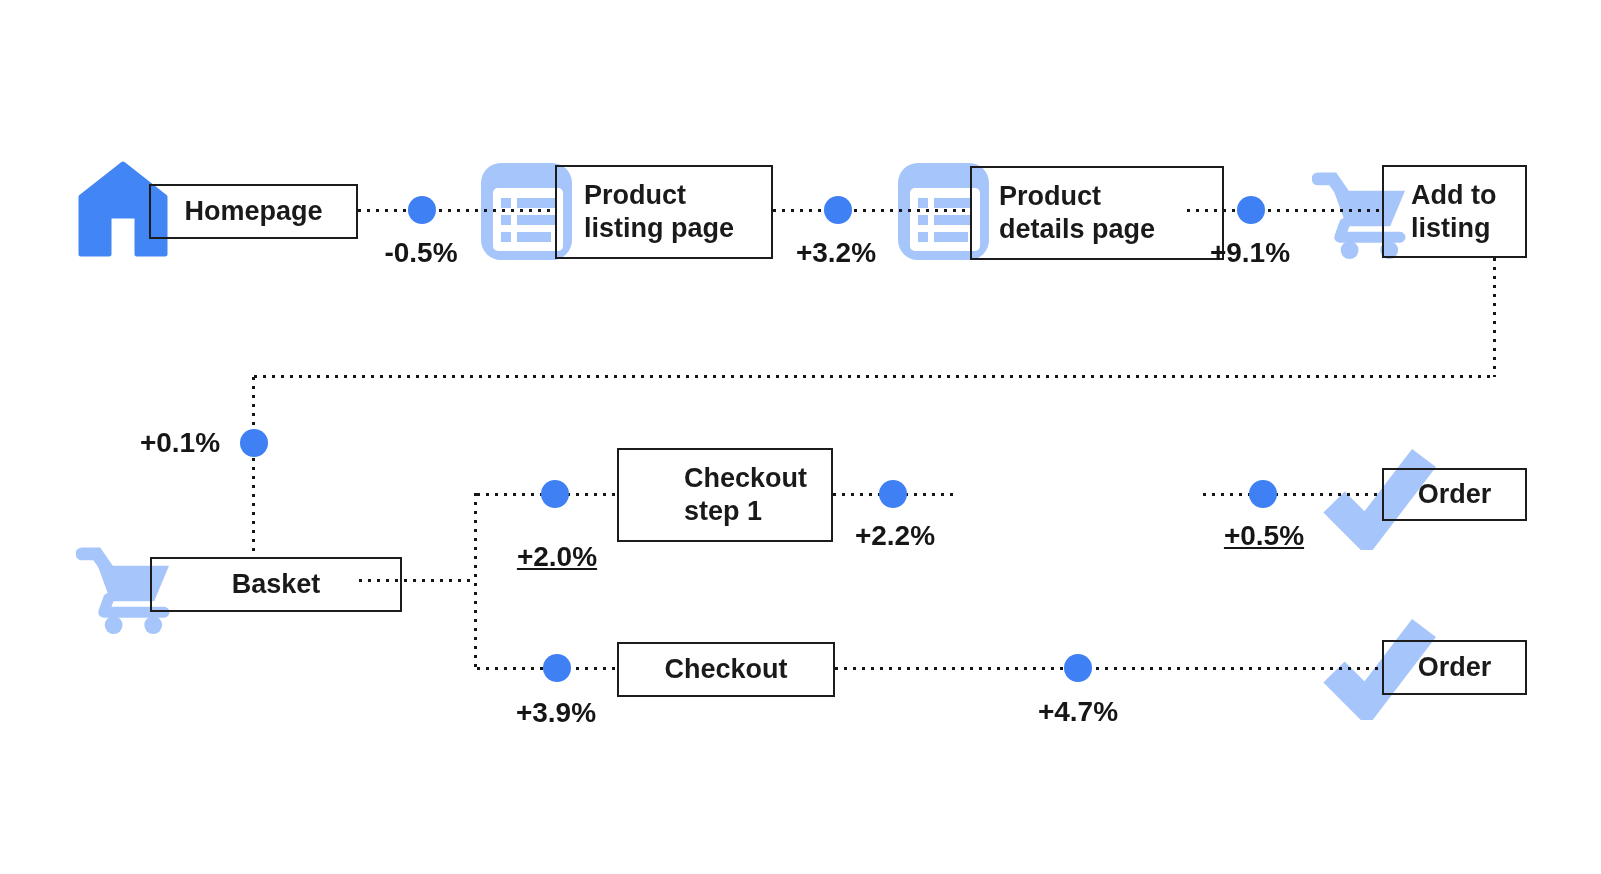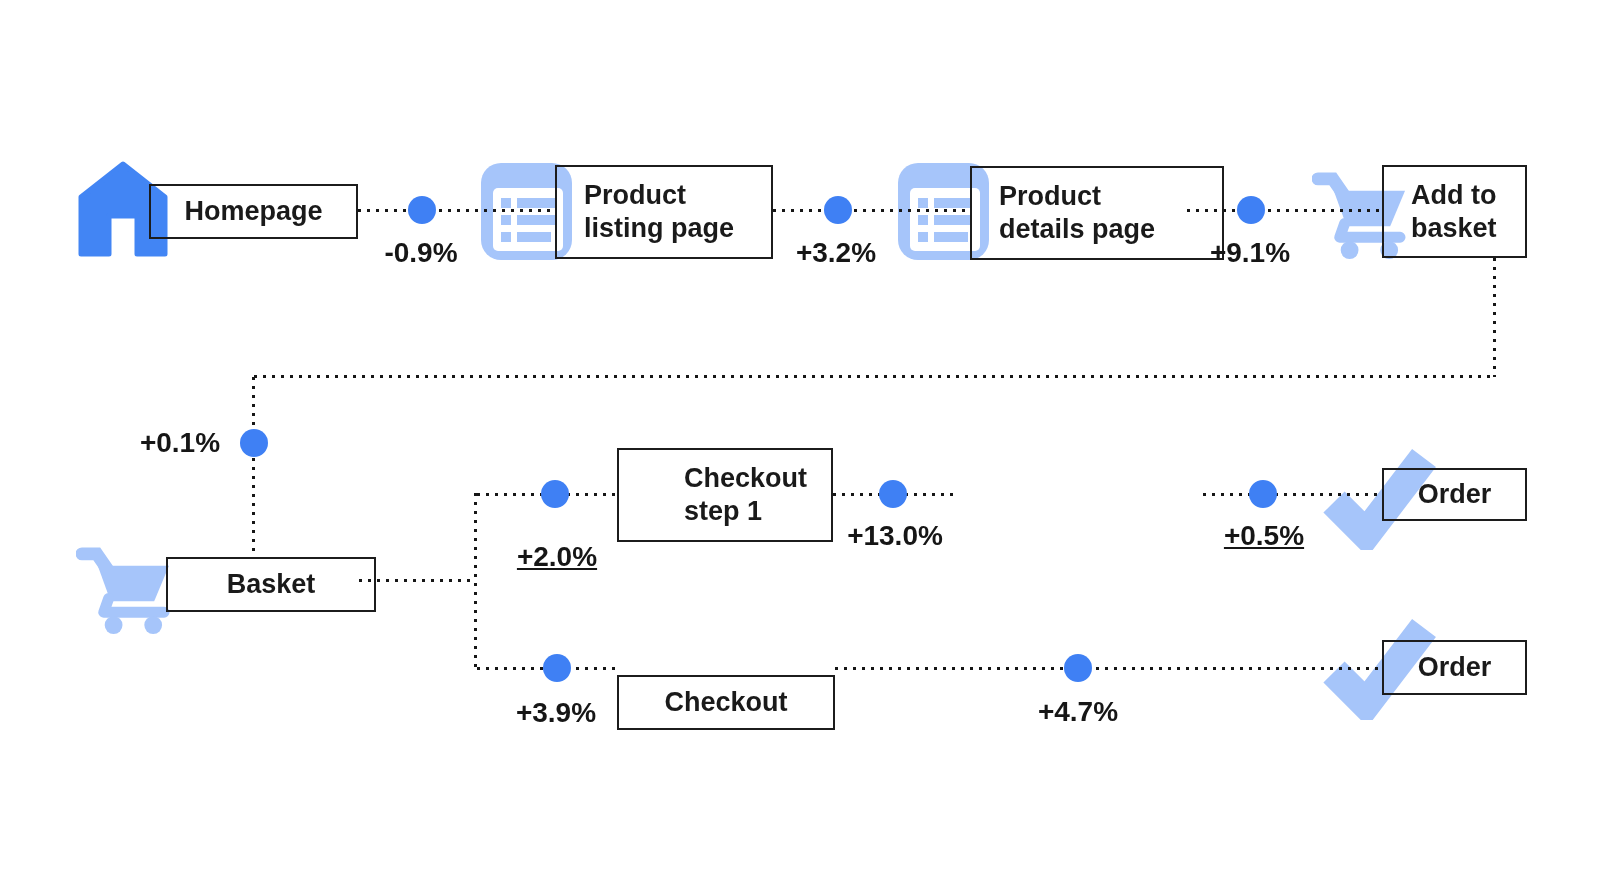--- a/index.html
+++ b/index.html
@@ -121,57 +121,57 @@
 
   <div class="node left mw170" style="left:555px; top:165px; width:218px; height:94px;">
     <span class="node-label">Product listing page</span>
   </div>
 
   <div class="node left mw170" style="left:970px; top:166px; width:254px; height:94px;">
     <span class="node-label">Product details page</span>
   </div>
 
   <div class="node left mw100" style="left:1382px; top:165px; width:145px; height:93px;">
-    <span class="node-label">Add to basket</span>
+    <span class="node-label">Add to listing</span>
   </div>
 
-  <div class="node center" style="left:166px; top:557px; width:210px; height:55px;">
+  <div class="node center" style="left:150px; top:557px; width:252px; height:55px;">
     <span class="node-label">Basket</span>
   </div>
 
   <div class="node left mw165" style="left:617px; top:448px; width:216px; height:94px;">
     <span class="node-label">Checkout step 1</span>
   </div>
 
 
   <div class="node center" style="left:1382px; top:468px; width:145px; height:53px;">
     <span class="node-label">Order</span>
   </div>
 
-  <div class="node center" style="left:617px; top:642px; width:218px; height:55px;margin-top:33px;">
+  <div class="node center" style="left:617px; top:642px; width:218px; height:55px;">
     <span class="node-label">Checkout</span>
   </div>
 
   <div class="node center" style="left:1382px; top:640px; width:145px; height:55px;">
     <span class="node-label">Order</span>
   </div>
 
   <div class="dot" style="left:408px; top:196px;"></div>
   <div class="dot" style="left:824px; top:196px;"></div>
   <div class="dot" style="left:1237px; top:196px;"></div>
   <div class="dot" style="left:240px; top:429px;"></div>
   <div class="dot" style="left:541px; top:480px;"></div>
   <div class="dot" style="left:879px; top:480px;"></div>
   <div class="dot" style="left:1249px; top:480px;"></div>
   <div class="dot" style="left:543px; top:654px;"></div>
   <div class="dot" style="left:1064px; top:654px;"></div>
 
-  <div class="delta" style="left:421px; top:253px;">-0.9%</div>
+  <div class="delta" style="left:421px; top:253px;">-0.5%</div>
   <div class="delta" style="left:836px; top:253px;">+3.2%</div>
   <div class="delta" style="left:1250px; top:253px;">+9.1%</div>
   <div class="delta" style="left:180px; top:443px;">+0.1%</div>
   <div class="delta" style="left:557px; top:557px;text-decoration:underline;">+2.0%</div>
-  <div class="delta" style="left:895px; top:536px;">+13.0%</div>
+  <div class="delta" style="left:895px; top:536px;">+2.2%</div>
   <div class="delta" style="left:1264px; top:536px;text-decoration:underline;">+0.5%</div>
   <div class="delta" style="left:556px; top:713px;">+3.9%</div>
   <div class="delta" style="left:1078px; top:712px;">+4.7%</div>
 
 </div>
 
 </body></html>

